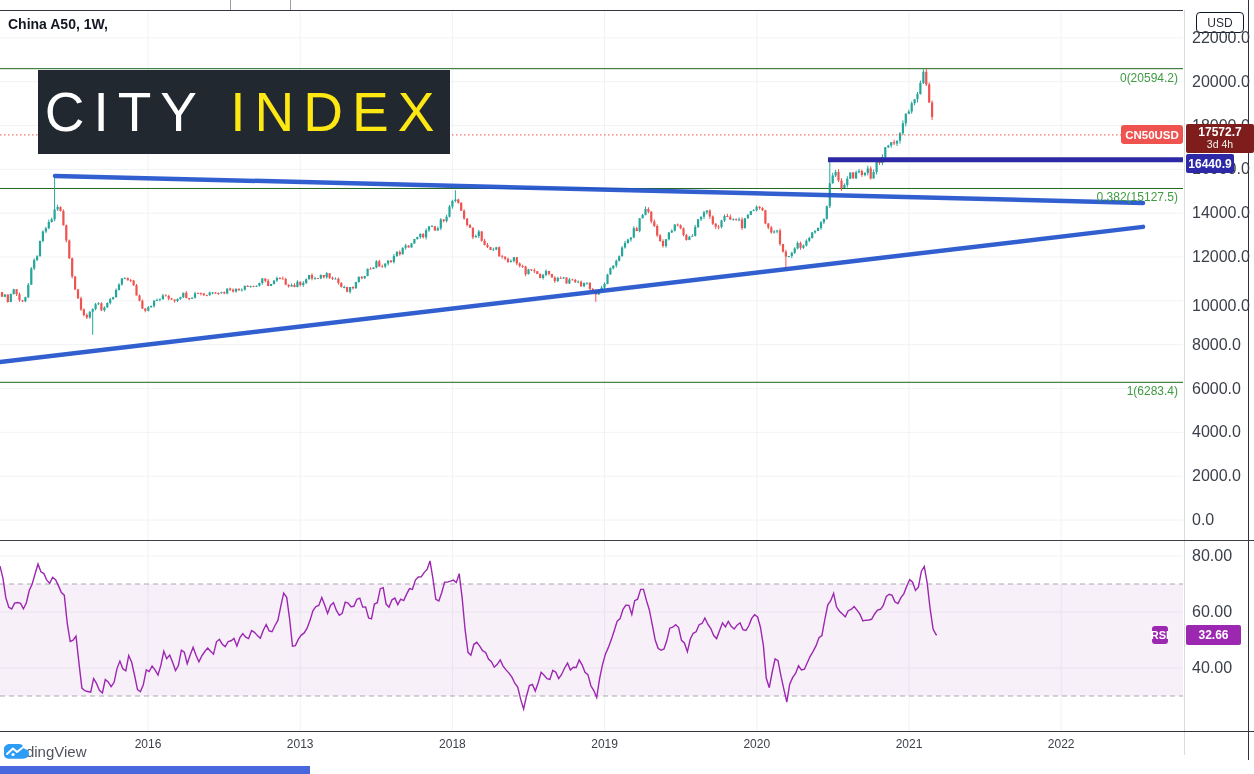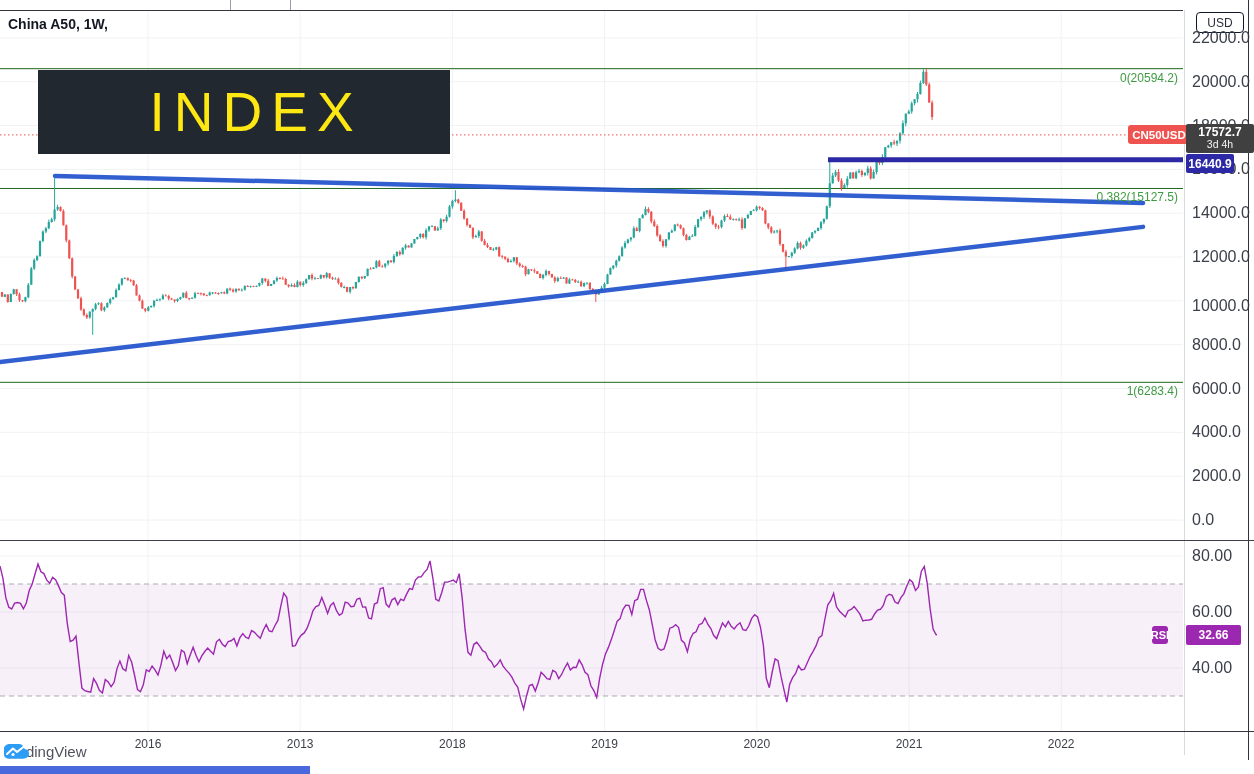--- a/index.html
+++ b/index.html
@@ -25,22 +25,22 @@
   .ytick{position:absolute;left:7px;font-size:16px;color:#3c404a;transform:translateY(-50%);}
   #axis-border{left:1184px;top:10px;width:1px;height:745px;background:#d7dade;}
   #right-edge{left:1248px;top:0;width:1px;height:760px;background:#30333b;}
   
   #pane-sep{left:0;top:540px;width:1254px;height:1px;background:#3c3f46;}
   #xaxis-line{left:0;top:731px;width:1254px;height:1px;background:#33363d;}
   .year-label{position:absolute;top:737px;font-size:12px;color:#3c404a;transform:translateX(-50%);}
   
   .badge{position:absolute;color:#fff;font-weight:bold;z-index:40;border-radius:3px;
      display:flex;align-items:center;justify-content:center;}
-  #sym-badge{left:1121px;top:125px;width:62px;height:19px;background:#ef5350;font-size:11.5px;margin-left:7px;}
-  #price-badge{left:1186px;top:124px;width:68px;height:29px;background:#404040;
+  #sym-badge{left:1121px;top:125px;width:62px;height:19px;background:#ef5350;font-size:11.5px;}
+  #price-badge{left:1186px;top:124px;width:68px;height:29px;background:#7f1d1d;
      flex-direction:column;line-height:1.1;border-radius:2px;}
   #price-badge .p{font-size:12px;font-weight:bold;}
   #price-badge .cd{font-size:10.5px;font-weight:normal;opacity:.95;}
   #level-badge{left:1186px;top:154px;width:48px;height:19px;background:#2d28a5;font-size:12px;border-radius:2px;}
   #rsi-badge{left:1152px;top:626px;width:16px;height:18px;background:#9c27b0;font-size:11px;}
   #rsi-val-badge{left:1186px;top:625px;width:55px;height:20px;background:#9c27b0;font-size:12px;border-radius:2px;}
   
   .fib-label{position:absolute;font-size:12px;color:#3f9b41;z-index:5;}
   
   #tv-logo{left:4px;top:743px;display:flex;align-items:center;gap:6px;}
@@ -95,21 +95,21 @@
     </svg>
 
   <div id="top-line" class="abs"></div>
   <div class="abs top-tick" style="left:230px"></div>
   <div class="abs top-tick" style="left:290px"></div>
 
   <div id="chart-title" class="abs">China A50, 1W,</div>
 
   <div id="usd-badge" class="abs">USD</div>
 
-  <div id="cityindex" class="abs"><span> </span><span class="yellow">INDEX</span></div>
+  <div id="cityindex" class="abs"><span>CITY</span><span> </span><span class="yellow">INDEX</span></div>
 
   <div id="price-axis" class="abs" style="top:10px;height:530px;">
       <div class="ytick" style="top: 27.87px;">22000.0</div>
       <div class="ytick" style="top: 71.7px;">20000.0</div>
       <div class="ytick" style="top: 115.53px;">18000.0</div>
       <div class="ytick" style="top: 159.36px;">16000.0</div>
       <div class="ytick" style="top: 203.19px;">14000.0</div>
       <div class="ytick" style="top: 247.02px;">12000.0</div>
       <div class="ytick" style="top: 296px;">10000.0</div>
       <div class="ytick" style="top: 334.68px;">8000.0</div>

